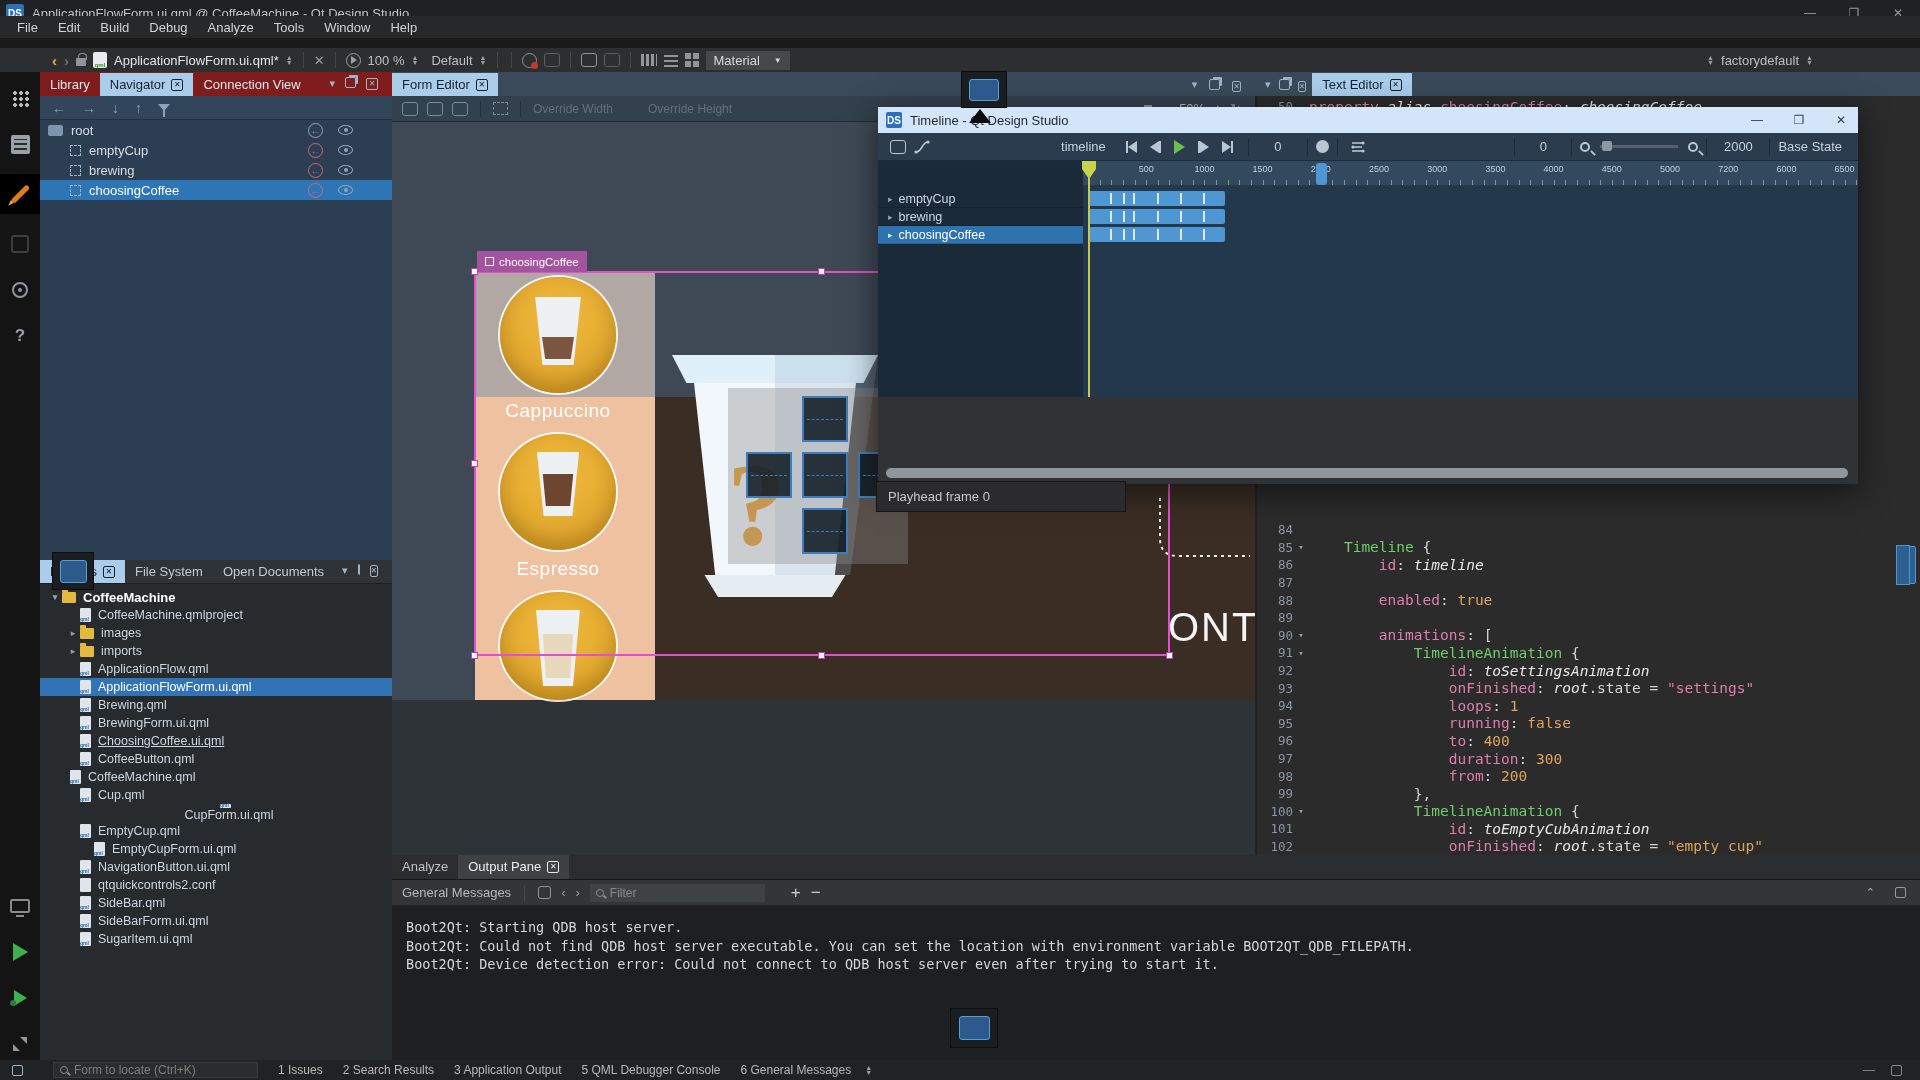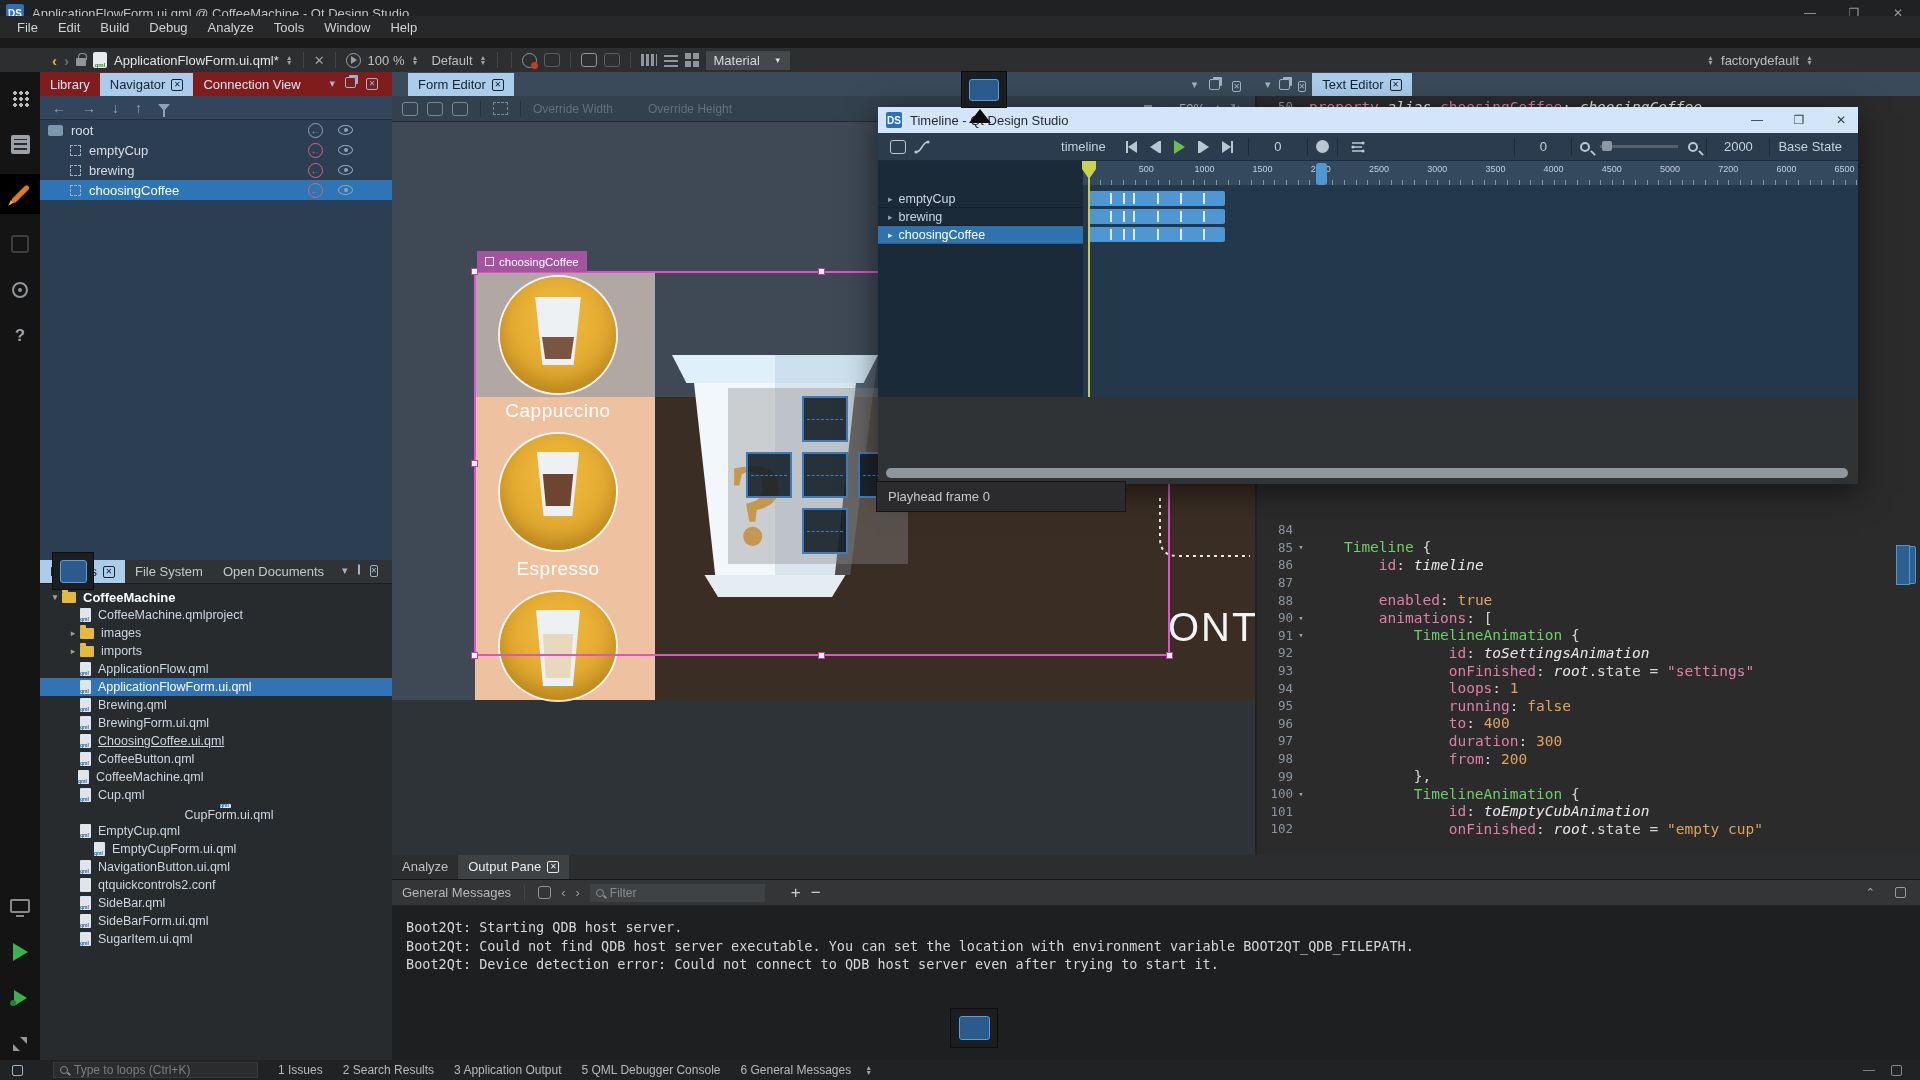--- a/index.html
+++ b/index.html
@@ -390,21 +390,21 @@
       <div class="prow" style="padding-left: 26px; text-decoration: underline;">
         <div class="arr"></div>
         <div class="doc-ic"></div>
         <span>ChoosingCoffee.ui.qml</span>
       </div>
       <div class="prow" style="padding-left: 26px;">
         <div class="arr"></div>
         <div class="doc-ic"></div>
         <span>CoffeeButton.qml</span>
       </div>
-      <div class="prow" style="padding-left: 24px; text-align: right;">
+      <div class="prow" style="padding-left: 16px; text-align: right;">
         <div class="arr"></div>
         <div class="doc-ic"></div>
         <span>CoffeeMachine.qml</span>
       </div>
       <div class="prow" style="padding-left: 26px;">
         <div class="arr"></div>
         <div class="doc-ic"></div>
         <span>Cup.qml</span>
       </div>
       <div class="prow" style="padding-left: 26px; flex-direction: column;">
@@ -444,21 +444,21 @@
       </div>
       <div class="prow" style="padding-left: 26px;">
         <div class="arr"></div>
         <div class="doc-ic"></div>
         <span>SugarItem.ui.qml</span>
       </div>
     </div>
 </div>
 
 <div id="formbar">
-  <div class="ptab active" style="margin-left:16px">
+  <div class="ptab active" style="margin-left:0">
     <span>Form Editor</span>
       <span class="closebox">✕</span>
   </div>
   <span style="flex:1"></span>
   <span class="hdric" style="margin-bottom:5px">▾</span>
   <span class="sqic float" style="margin:0 10px 6px 12px"></span>
   <span class="hdric" style="margin:0 14px 4px 2px"><span class="closebox">✕</span></span>
 </div>
 <div id="formtools">
   <span class="ibox" style="border-color:#7d8894"></span>
@@ -569,20 +569,25 @@
       </div>
       <div class="cline">
         <div class="lnum">87</div>
         <div class="foldc"></div>
         <div class="ctext"></div>
       </div>
       <div class="cline">
         <div class="lnum">88</div>
         <div class="foldc"></div>
         <div class="ctext"><span class="c-pu">        </span><span class="c-kw">enabled</span><span class="c-pu">: </span><span class="c-nu">true</span></div>
+      </div>
+      <div class="cline">
+        <div class="lnum">89</div>
+        <div class="foldc"></div>
+        <div class="ctext"></div>
       </div>
       <div class="cline">
         <div class="lnum">90</div>
         <div class="foldc">▾</div>
         <div class="ctext"><span class="c-pu">        </span><span class="c-kw">animations</span><span class="c-pu">: </span><span class="c-pu">[</span></div>
       </div>
       <div class="cline">
         <div class="lnum">91</div>
         <div class="foldc">▾</div>
         <div class="ctext"><span class="c-pu">            </span><span class="c-ty">TimelineAnimation </span><span class="c-pu">{</span></div>
@@ -814,21 +819,21 @@
       <div>Boot2Qt: Starting QDB host server.</div>
       <div>Boot2Qt: Could not find QDB host server executable. You can set the location with environment variable BOOT2QT_QDB_FILEPATH.</div>
       <div>Boot2Qt: Device detection error: Could not connect to QDB host server even after trying to start it.</div>
     </div>
 </div>
 
 <div id="statusbar">
   <span style="margin-left:12px" class="sqic"></span>
   <div id="locator">
     <span class="magd"></span>
-    <span>Type to loops (Ctrl+K)</span>
+    <span>Form to locate (Ctrl+K)</span>
   </div>
   <div id="statusitems" style="display:flex">
       <div class="stitem">1  Issues</div>
       <div class="stitem">2  Search Results</div>
       <div class="stitem">3  Application Output</div>
       <div class="stitem">5  QML Debugger Console</div>
       <div class="stitem">6  General Messages</div>
     </div>
   <span class="spin" style="margin-left:14px">
       <span>▲</span>

